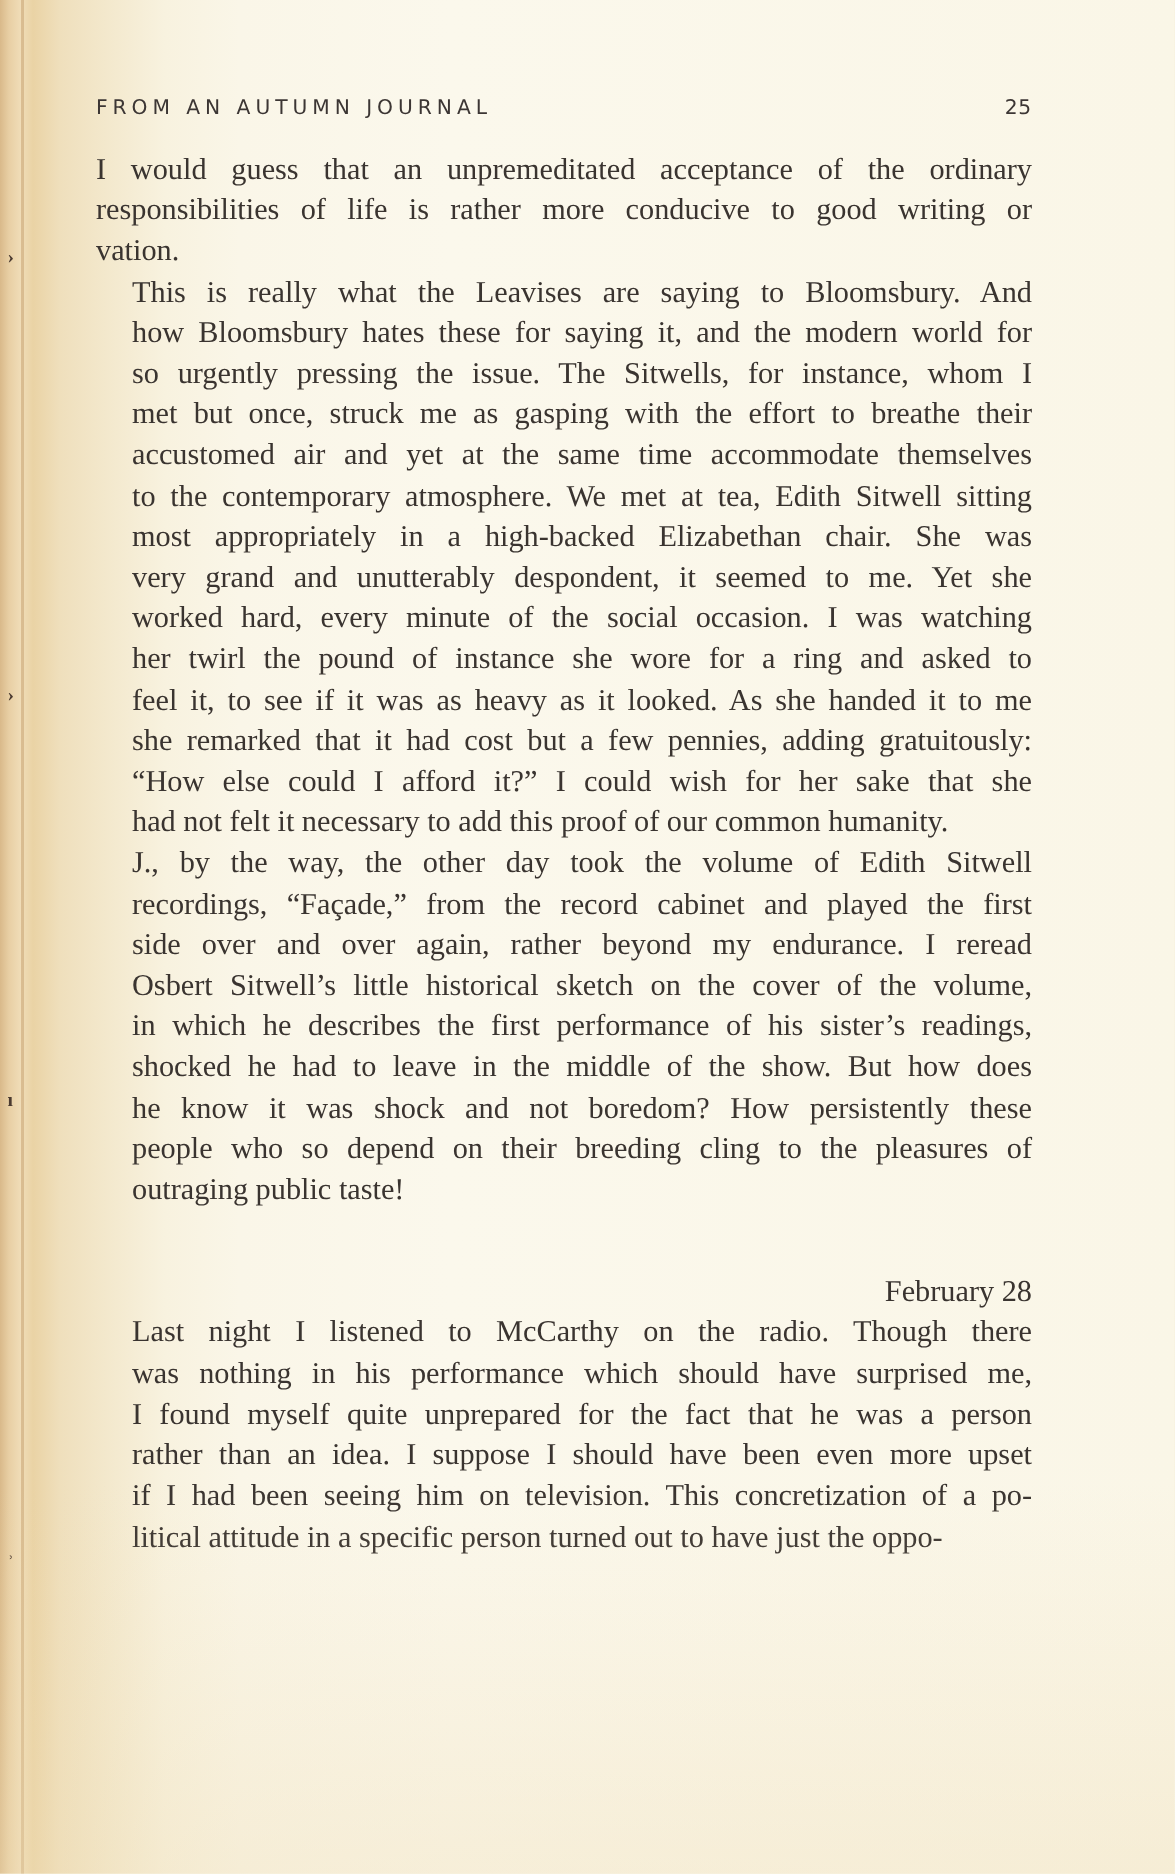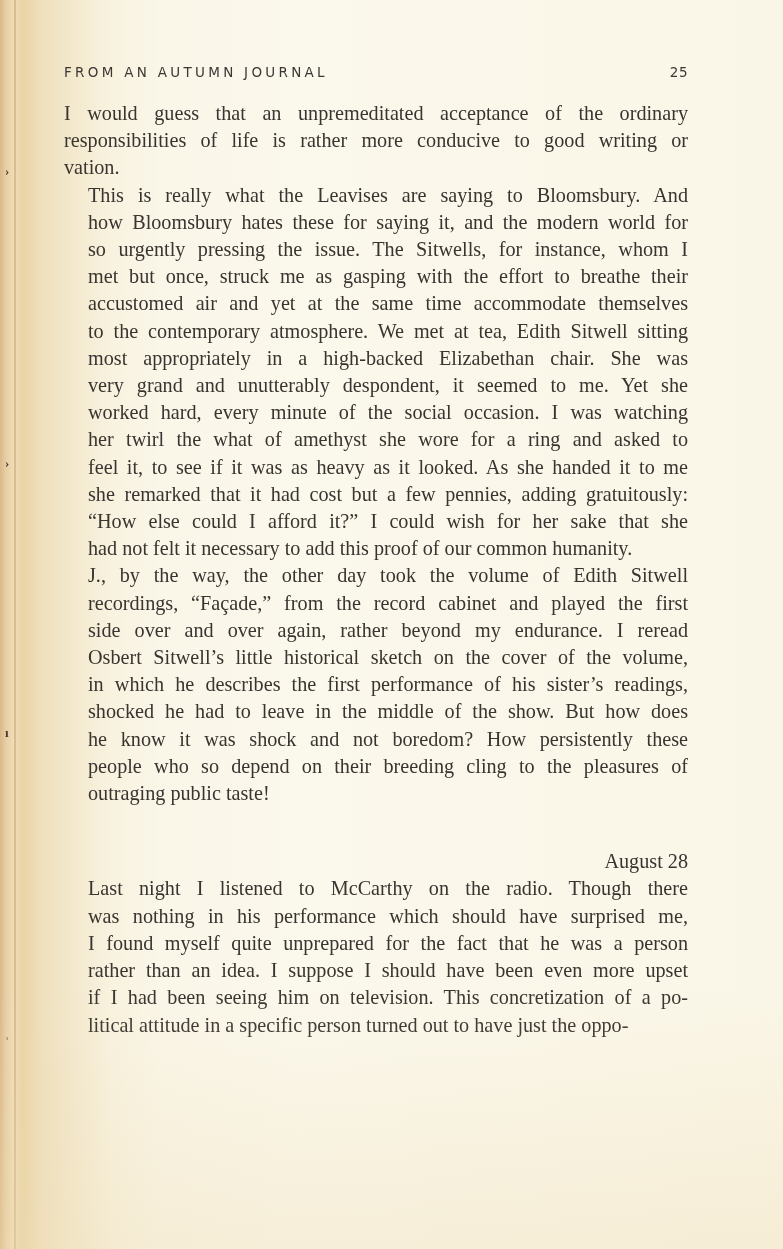--- a/index.html
+++ b/index.html
@@ -78,39 +78,39 @@
         <p class="indent">
           <span class="line" style="text-indent: 24px;">This is really what the Leavises are saying to Bloomsbury. And</span>
           <span class="line">how Bloomsbury hates these for saying it, and the modern world for</span>
           <span class="line">so urgently pressing the issue. The Sitwells, for instance, whom I</span>
           <span class="line">met but once, struck me as gasping with the effort to breathe their</span>
           <span class="line">accustomed air and yet at the same time accommodate themselves</span>
           <span class="line">to the contemporary atmosphere. We met at tea, Edith Sitwell sitting</span>
           <span class="line">most appropriately in a high-backed Elizabethan chair. She was</span>
           <span class="line">very grand and unutterably despondent, it seemed to me. Yet she</span>
           <span class="line">worked hard, every minute of the social occasion. I was watching</span>
-          <span class="line">her twirl the what of amethyst she wore for a ring and asked to</span>
+          <span class="line">her twirl the pound of instance she wore for a ring and asked to</span>
           <span class="line">feel it, to see if it was as heavy as it looked. As she handed it to me</span>
           <span class="line">she remarked that it had cost but a few pennies, adding gratuitously:</span>
           <span class="line">“How else could I afford it?” I could wish for her sake that she</span>
           <span class="line last">had not felt it necessary to add this proof of our common humanity.</span>
         </p>
         <p class="indent">
           <span class="line" style="text-indent: 24px;">J., by the way, the other day took the volume of Edith Sitwell</span>
           <span class="line">recordings, “Façade,” from the record cabinet and played the first</span>
           <span class="line">side over and over again, rather beyond my endurance. I reread</span>
           <span class="line">Osbert Sitwell’s little historical sketch on the cover of the volume,</span>
           <span class="line">in which he describes the first performance of his sister’s readings,</span>
           <span class="line">shocked he had to leave in the middle of the show. But how does</span>
           <span class="line">he know it was shock and not boredom? How persistently these</span>
           <span class="line">people who so depend on their breeding cling to the pleasures of</span>
           <span class="line last">outraging public taste!</span>
         </p>
       </div>
-    <div class="dateline">August 28</div>
+    <div class="dateline">February 28</div>
     <div id="entry">
         <p class="indent">
           <span class="line" style="text-indent: 24px;">Last night I listened to McCarthy on the radio. Though there</span>
           <span class="line">was nothing in his performance which should have surprised me,</span>
           <span class="line">I found myself quite unprepared for the fact that he was a person</span>
           <span class="line">rather than an idea. I suppose I should have been even more upset</span>
           <span class="line">if I had been seeing him on television. This concretization of a po-</span>
           <span class="line last">litical attitude in a specific person turned out to have just the oppo-</span>
         </p>
       </div>

